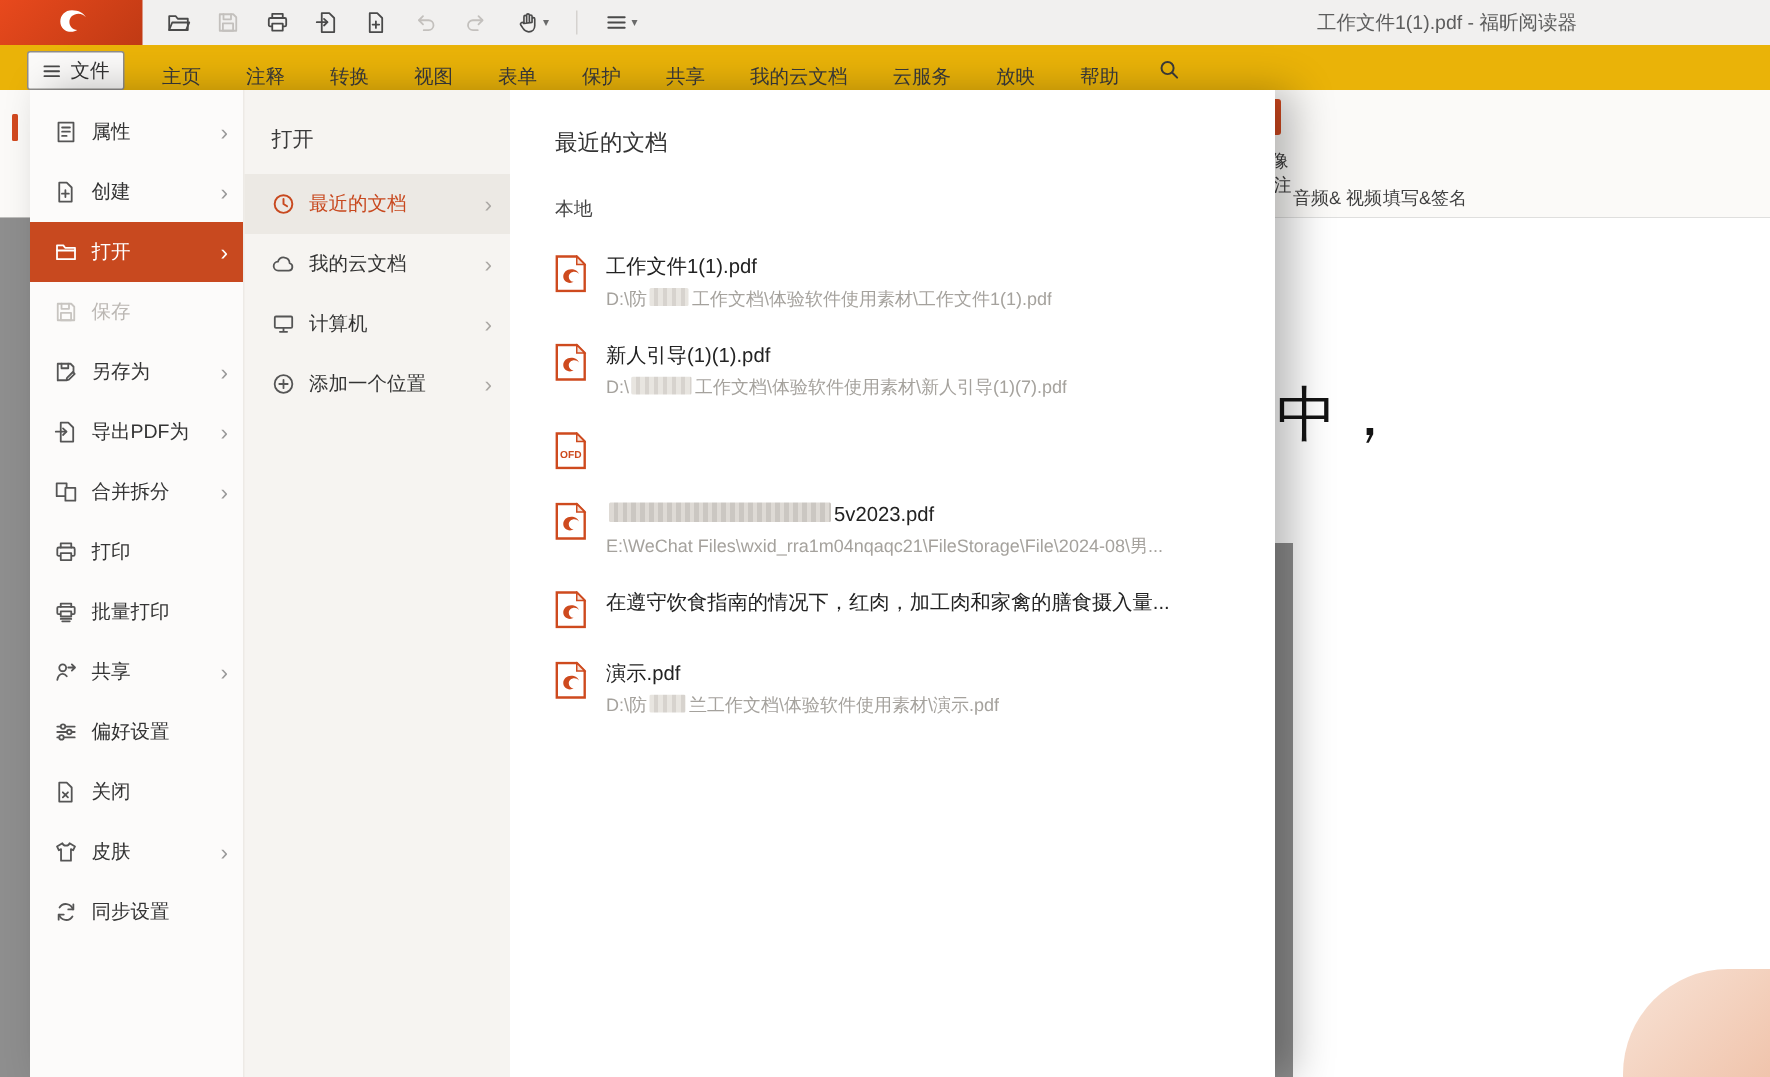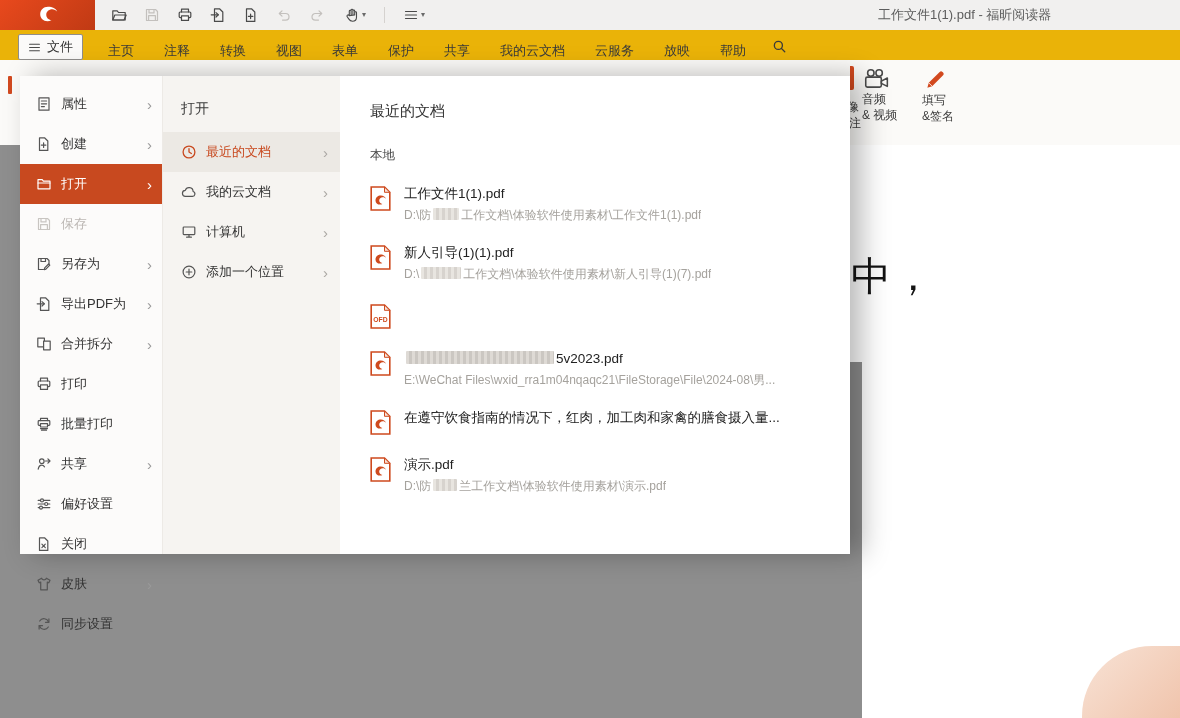--- a/index.html
+++ b/index.html
@@ -28,33 +28,33 @@
   .mb-search{border:none;background:transparent;margin-left:4px;width:28px;height:28px;display:flex;align-items:center;justify-content:center;color:#3a3a3a;cursor:pointer;}
   .mb-search .tbi{width:15px;height:15px;}
 
   
   .ribbon{position:absolute;left:0;top:60px;width:1180px;height:85px;background:#FBFAF8;border-bottom:1px solid #E4E1DE;}
   .rb-left-sliver{position:absolute;left:8px;top:16px;width:4px;height:18px;background:#D2491F;border-radius:1px;}
   .rb-partial{position:absolute;left:840px;top:0;width:36px;height:80px;cursor:pointer;}
   .rb-psliver{position:absolute;left:10px;top:6px;width:4px;height:24px;background:#D2491F;border-radius:0 2px 2px 0;}
   .rb-pl1{position:absolute;left:7px;top:39px;font-size:12px;color:#3f3f3f;}
   .rb-pl2{position:absolute;left:9px;top:55px;font-size:12px;color:#3f3f3f;}
-  .rb-btn{position:absolute;top:4px;height:76px;display:flex;flex-direction:column;align-items:flex-start;cursor:pointer;border-radius:2px;}
+  .rb-btn{position:absolute;top:4px;height:76px;display:flex;flex-direction:row;align-items:flex-end;cursor:pointer;border-radius:2px;}
   .rb-ico{height:32px;display:flex;align-items:center;justify-content:center;color:#4a4a4a;margin-top:3px;}
   .rb-line{font-size:12px;color:#3f3f3f;line-height:16px;white-space:nowrap;}
 
   
   .docarea{position:absolute;left:0;top:145px;width:1180px;height:573px;background:#8E8E8E;}
   .page-top{position:absolute;left:838px;top:0;width:342px;height:217px;background:#fff;}
   .doc-text{position:absolute;left:13px;top:104px;font-size:40px;color:#141414;font-family:"Liberation Serif","DejaVu Serif",serif;letter-spacing:2px;white-space:nowrap;}
   .page-bottom{position:absolute;left:862px;top:217px;width:318px;height:356px;background:#fff;overflow:hidden;}
   .doc-image{position:absolute;right:0;bottom:0;width:98px;height:72px;background:linear-gradient(135deg,#F8E3D6,#F0C4AC);border-top-left-radius:70px;}
 
   
-  .overlay{position:absolute;left:20px;top:60px;width:830px;height:478px;display:flex;box-shadow:12px 0 26px rgba(0,0,0,.28);z-index:5;margin-top:16px;}
+  .overlay{position:absolute;left:20px;top:60px;width:830px;height:658px;display:flex;box-shadow:12px 0 26px rgba(0,0,0,.28);z-index:5;}
   .col1{width:142px;background:#FCFBFA;padding-top:8px;box-sizing:border-box;flex:none;}
   .fm-item{height:40px;display:flex;align-items:center;gap:9px;padding:0 10px 0 16px;font-size:13px;color:#333;cursor:pointer;}
   .fm-icon{width:16px;height:16px;display:inline-flex;color:#555;flex:none;}
   .fm-label{white-space:nowrap;}
   .fm-arrow{margin-left:auto;color:#9a9a9a;font-size:15px;line-height:1;}
   .fm-item.selected{background:#C8491F;color:#fff;}
   .fm-item.selected .fm-icon,.fm-item.selected .fm-arrow{color:#fff;}
   .fm-item.disabled{color:#BBB7B3;cursor:default;}
   .fm-item.disabled .fm-icon{color:#C8C5C1;}
 

